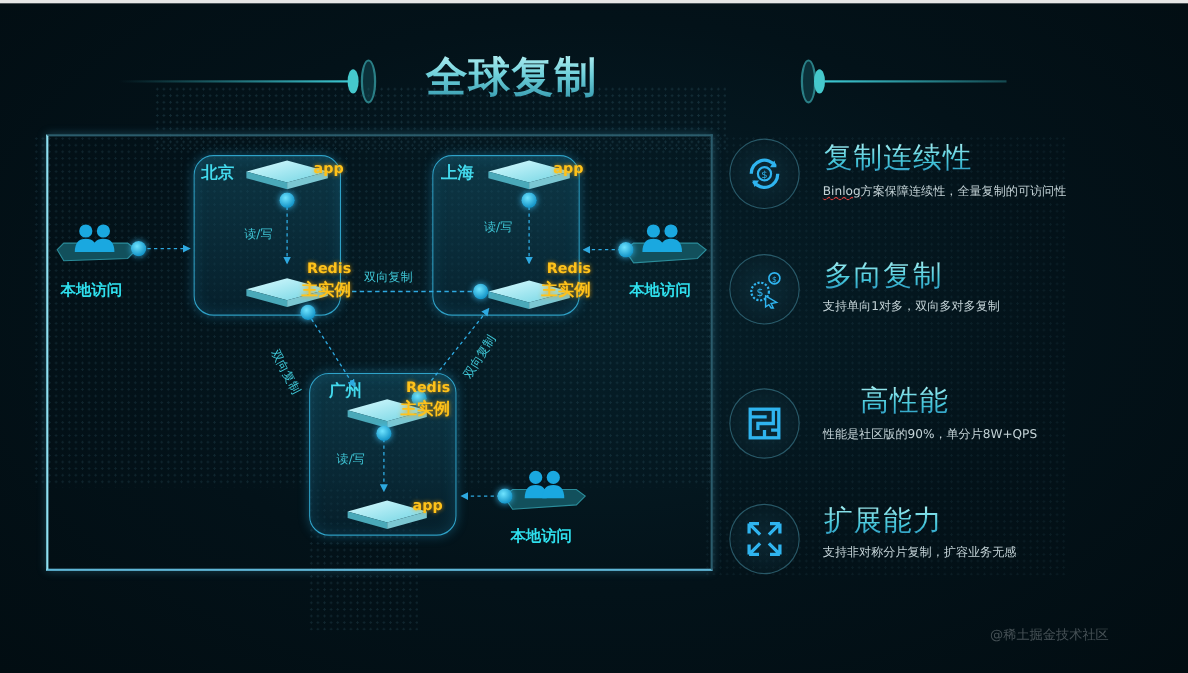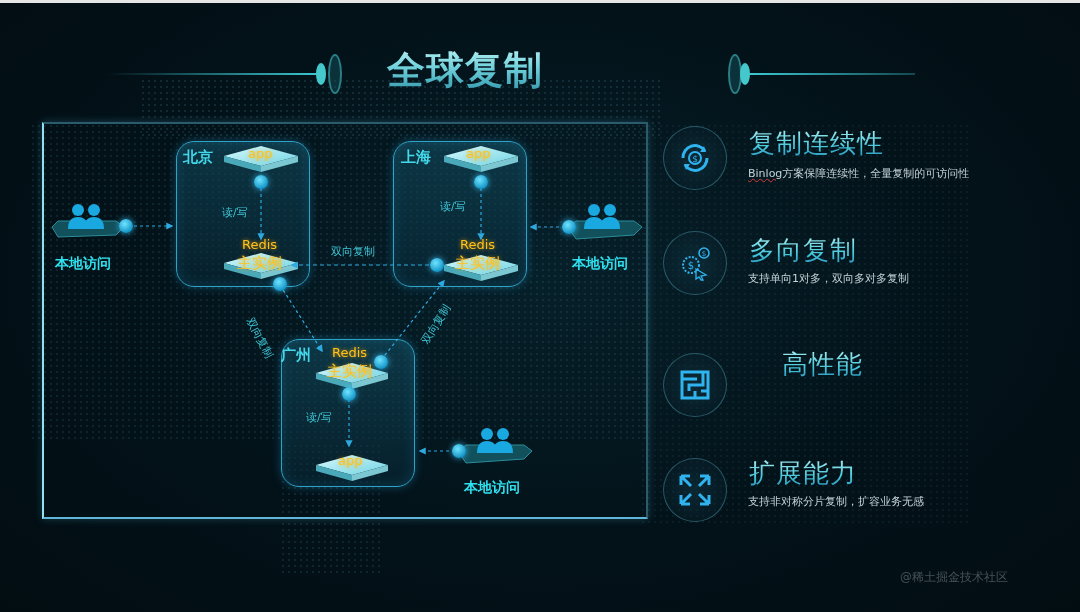--- a/index.html
+++ b/index.html
@@ -38,22 +38,22 @@
     border-left-color: #8ee0f2; border-bottom-color: #5fb6d6;
     box-shadow: 0 0 8px rgba(90,200,240,0.25);
   }
   .region {
     position: absolute; border: 1.5px solid #2fa2c8; border-radius: 18px;
     background: linear-gradient(180deg, rgba(20,80,100,0.55) 0%, rgba(8,40,55,0.55) 100%);
     box-shadow: 0 0 10px rgba(40,170,220,0.35), inset 0 0 14px rgba(40,170,220,0.18);
   }
   .region-label { position: absolute; font-size: 15px; font-weight: bold; color: #43d9ec; }
   .plate-label {
-    position: absolute; font-weight: normal; color: #ffc21a; text-shadow: 0 0 4px rgba(255,170,0,0.8);
-    text-align: center; white-space: nowrap;
+    position: absolute; font-weight: bold; color: #ffc21a; text-shadow: 0 0 4px rgba(255,170,0,0.8);
+    text-align: center; white-space: nowrap; margin-left: 37px;
   }
   .node {
     position: absolute; width: 14px; height: 14px; border-radius: 50%;
     background: radial-gradient(circle at 40% 35%, #6fe4ff, #1696c9 70%);
     box-shadow: 0 0 6px rgba(60,200,255,0.8);
   }
   .small-label { position: absolute; font-size: 11px; color: #3fc6d6; white-space: nowrap; }
   .access-label { position: absolute; font-size: 14px; font-weight: bold; color: #2fe0ee; white-space: nowrap; }
   svg.overlay { position: absolute; left: 0; top: 0; pointer-events: none; }
   
@@ -96,21 +96,21 @@
 
 
   <div class="frame"></div>
 
   <div class="region" style="left:176px;top:138px;width:134px;height:146px;"></div>
   <div class="region" style="left:393px;top:138px;width:134px;height:146px;"></div>
   <div class="region" style="left:281px;top:336px;width:134px;height:148px;"></div>
 
   <div class="region-label" style="left:183px;top:145px;">北京</div>
   <div class="region-label" style="left:401px;top:145px;">上海</div>
-  <div class="region-label" style="left:281px;top:343px;">广州</div>
+  <div class="region-label" style="left:299px;top:343px;">广州</div>
 
   <svg class="overlay" width="1080" height="609">
     <defs>
       <linearGradient id="plateTop" x1="0" y1="0" x2="1" y2="1">
         <stop offset="0" stop-color="#d9fbff"></stop>
           <stop offset="1" stop-color="#6fd3e2"></stop>
       </linearGradient>
       <marker id="arr" viewBox="0 0 10 10" refX="8" refY="5" markerWidth="6" markerHeight="6" orient="auto">
         <path d="M0 0 L10 5 L0 10 Z" fill="#2ea9e0"></path>
       </marker>
@@ -250,20 +250,21 @@
     <div class="feat-desc" style="top:40px;">支持单向1对多，双向多对多复制</div>
   </div>
 
   <div class="feat" style="top:350px;">
     <div class="feat-ring"></div>
     <svg class="feat-icon" viewBox="0 0 36 36">
       <rect x="5" y="5" width="26" height="26" fill="none" stroke="#2fb4ef" stroke-width="3"></rect>
       <path d="M5 12 H20 M26 5 V18 H12 V24 M18 24 V31 M24 24 H31" fill="none" stroke="#2fb4ef" stroke-width="3"></path>
     </svg>
     <div class="feat-title" style="top:-6px;margin-left:33px;">高性能</div>
+    <div class="feat-desc" style="top:34px;">性能是社区版的90%，单分片8W+QPS</div>
   </div>
 
   <div class="feat" style="top:455px;">
     <div class="feat-ring"></div>
     <svg class="feat-icon" viewBox="0 0 36 36">
       <path d="M4 4 H13 M4 4 V13 M4 4 L14 14" stroke="#2fb4ef" stroke-width="3" fill="none"></path>
       <path d="M32 4 H23 M32 4 V13 M32 4 L22 14" stroke="#2fb4ef" stroke-width="3" fill="none"></path>
       <path d="M4 32 H13 M4 32 V23 M4 32 L14 22" stroke="#2fb4ef" stroke-width="3" fill="none"></path>
       <path d="M32 32 H23 M32 32 V23 M32 32 L22 22" stroke="#2fb4ef" stroke-width="3" fill="none"></path>
     </svg>

